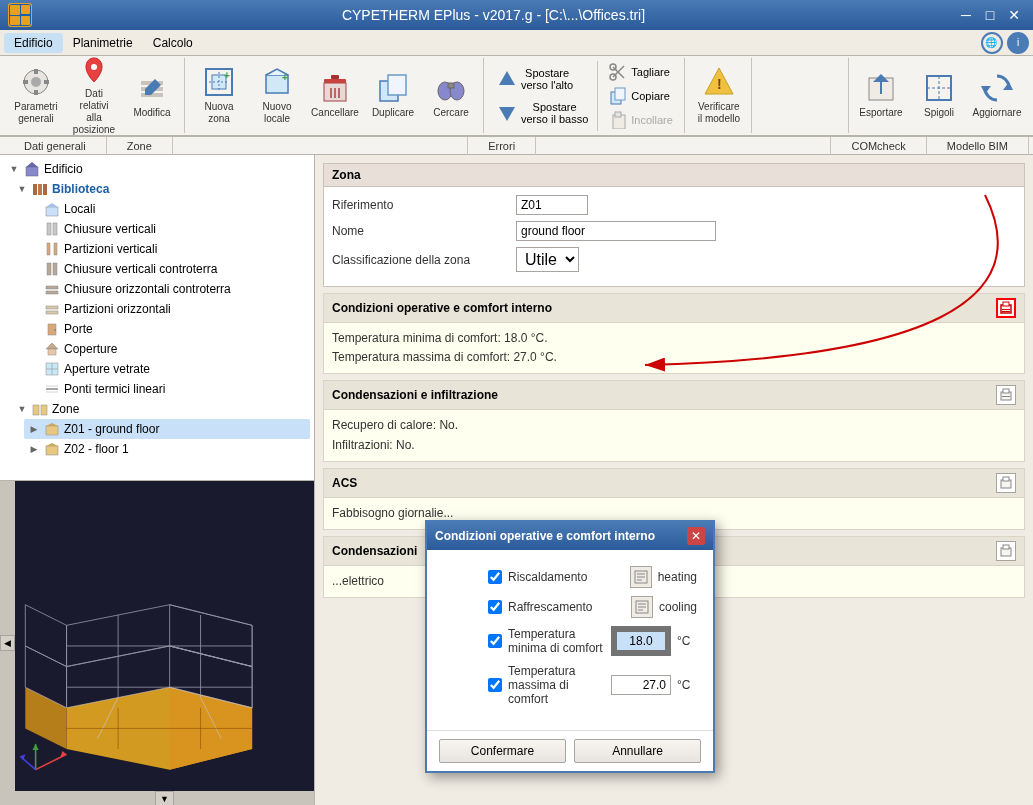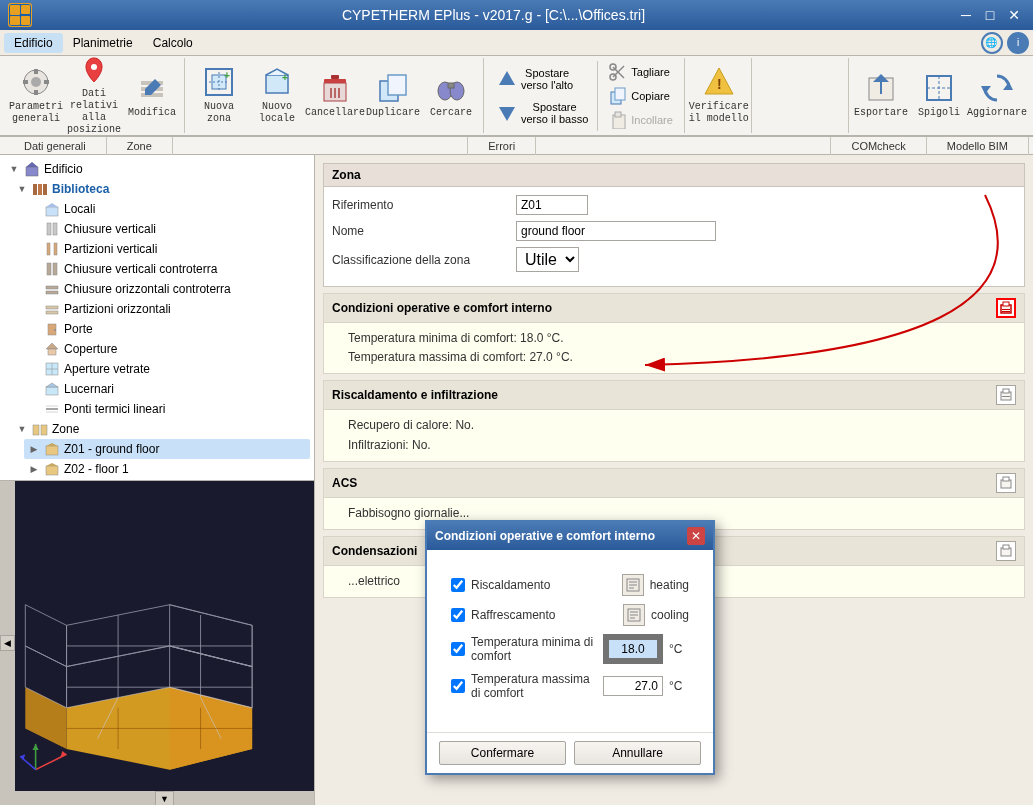--- a/index.html
+++ b/index.html
@@ -65,21 +65,21 @@
       background: transparent;
       font-size: 10px;
       text-align: center;
       gap: 3px;
     }
     .toolbar-btn .icon-box {
       width: 32px; height: 32px;
       display: flex; align-items: center; justify-content: center;
       font-size: 20px;
     }
-    .toolbar-btn-label { font-size: 10px; line-height: 1.2; color: #333; font-family: Liberation Mono, monospace; }
+    .toolbar-btn-label { font-size: 10px; line-height: 1.2; color: #333; }
     .toolbar-bottom-label {
       background: #f5f3ef;
       border-top: 1px solid #b8b4ac;
       display: flex;
       align-items: center;
       height: 18px;
       padding: 0 4px;
       font-size: 11px;
     }
     .section-divider-label {
@@ -170,21 +170,21 @@
     .section-panel-header {
       background: #e8e4d8;
       padding: 4px 8px;
       font-weight: bold;
       font-size: 12px;
       border-bottom: 1px solid #d8d4c8;
       display: flex;
       justify-content: space-between;
       align-items: center;
     }
-    .section-panel-content { padding: 6px 24px; font-size: 12px; color: #333; line-height: 1.6; }
+    .section-panel-content { padding: 6px 8px; font-size: 12px; color: #333; line-height: 1.6; }
 
     
     .print-icon-btn {
       width: 20px; height: 20px;
       border: 1px solid #a8a4a0;
       background: white;
       cursor: pointer;
       display: flex; align-items: center; justify-content: center;
       font-size: 12px;
     }
@@ -221,21 +221,21 @@
     .dialog-close {
       width: 18px; height: 18px;
       background: #cc4444;
       color: white;
       border: none;
       cursor: pointer;
       font-size: 12px;
       display: flex; align-items: center; justify-content: center;
       border-radius: 2px;
     }
-    .dialog-content { padding: 24px; }
+    .dialog-content { padding: 16px; margin-left: 45px; }
     .dialog-row {
       display: flex; align-items: center; margin-bottom: 8px; gap: 6px;
     }
     .dialog-label { flex: 1; font-size: 12px; color: #333; }
     .dialog-checkbox { width: 14px; height: 14px; cursor: pointer; }
     .dialog-input {
       width: 60px; padding: 2px 4px;
       border: 1px solid #a8a4a0;
       font-size: 12px; background: white; text-align: right;
     }
@@ -628,30 +628,20 @@
           <span class="tree-icon">
             <svg width="16" height="16" viewBox="0 0 16 16">
                 <rect x="2" y="2" width="12" height="12" fill="#c8e8f8" stroke="#888" stroke-width="0.5"></rect>
                 <line x1="8" y1="2" x2="8" y2="14" stroke="#888" stroke-width="0.5"></line>
                 <line x1="2" y1="8" x2="14" y2="8" stroke="#888" stroke-width="0.5"></line>
               </svg>
           </span>
           <span>Aperture vetrate</span>
         </div>
 
-        <div class="tree-item indent-2">
-          <span class="tree-expander"></span>
-          <span class="tree-icon">
-            <svg width="16" height="16" viewBox="0 0 16 16">
-                <rect x="2" y="6" width="12" height="8" fill="#c8e8f8" stroke="#888" stroke-width="0.5"></rect>
-                <polygon points="8,2 14,6 2,6" fill="#a8c8e8" stroke="#888" stroke-width="0.5"></polygon>
-              </svg>
-          </span>
-          <span>Lucernari</span>
-        </div>
 
         <div class="tree-item indent-2">
           <span class="tree-expander"></span>
           <span class="tree-icon">
             <svg width="16" height="16" viewBox="0 0 16 16">
                 <line x1="2" y1="8" x2="14" y2="8" stroke="#888" stroke-width="1.5"></line>
                 <line x1="2" y1="5" x2="14" y2="5" stroke="#aaa" stroke-width="0.5"></line>
                 <line x1="2" y1="11" x2="14" y2="11" stroke="#aaa" stroke-width="0.5"></line>
               </svg>
           </span>
@@ -795,21 +785,21 @@
         </button>
       </div>
       <div class="section-panel-content">
         <div>Temperatura minima di comfort: 18.0 °C.</div>
         <div>Temperatura massima di comfort: 27.0 °C.</div>
       </div>
     </div>
 
     <div class="section-panel">
       <div class="section-panel-header">
-        <span>Riscaldamento e infiltrazione</span>
+        <span>Condensazioni e infiltrazione</span>
         <button class="print-icon-btn">
           <svg width="14" height="14" viewBox="0 0 14 14">
               <rect x="2" y="4" width="10" height="8" fill="#f8f4f0" stroke="#888" stroke-width="1"></rect>
               <rect x="4" y="1" width="6" height="4" fill="white" stroke="#888" stroke-width="1"></rect>
               <rect x="3" y="8" width="8" height="1" fill="#888"></rect>
             </svg>
         </button>
       </div>
       <div class="section-panel-content">
         <div>Recupero di calore: No.</div>

